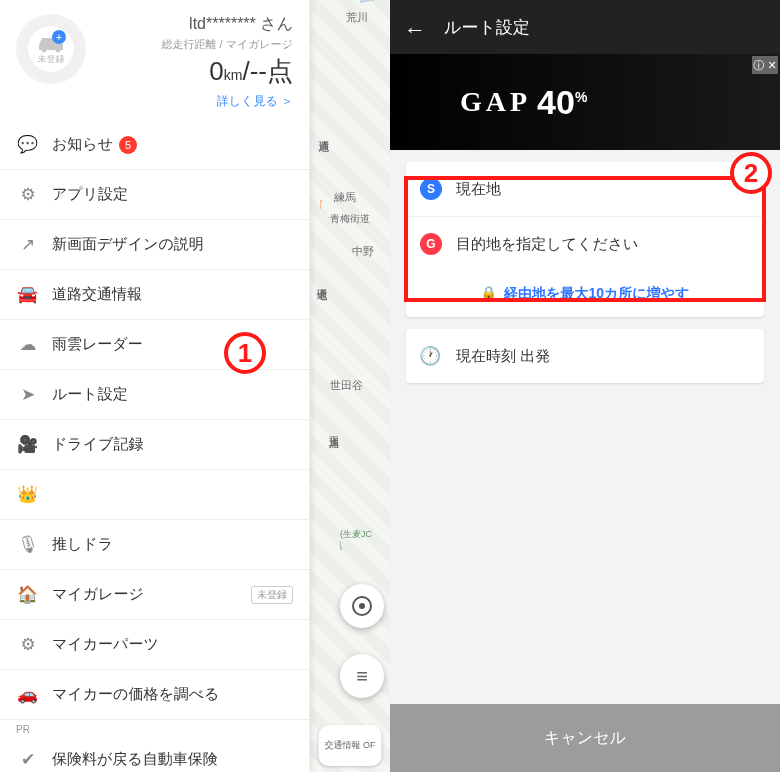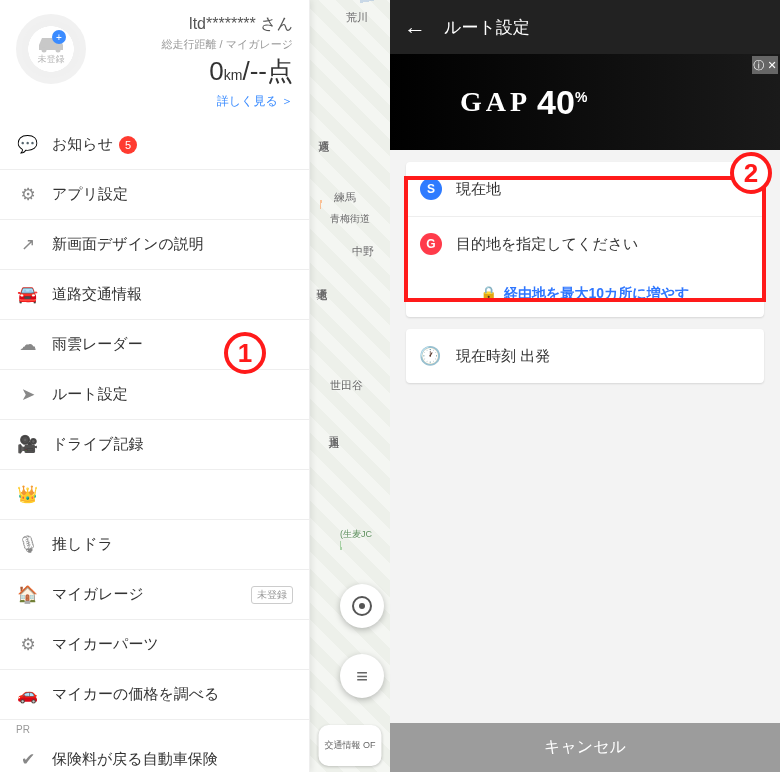--- a/index.html
+++ b/index.html
@@ -159,21 +159,21 @@
     .pin-g { background: #ff3b4a; }
     .pin-clock { color: #2e8eff; background: none; width: 22px; }
     .pin-clock::before { content: "🕐"; font-size: 18px; }
     .waypoint-link {
       text-align: center; padding: 14px;
       color: #2e76ff; font-weight: 600; font-size: 14px;
     }
     .waypoint-link .lock-ic { margin-right: 6px; }
     .cancel {
       margin-top: auto;
-      height: 49px; background: #9c9c9c; color: #fff;
+      height: 68px; background: #9c9c9c; color: #fff;
       display: flex; align-items: center; justify-content: center;
       font-size: 16px;
     }
     .red-box-2 {
       position: absolute; border: 4px solid #ff1a1a; pointer-events: none;
     }
   </style>
 </head>
 <body>
 

